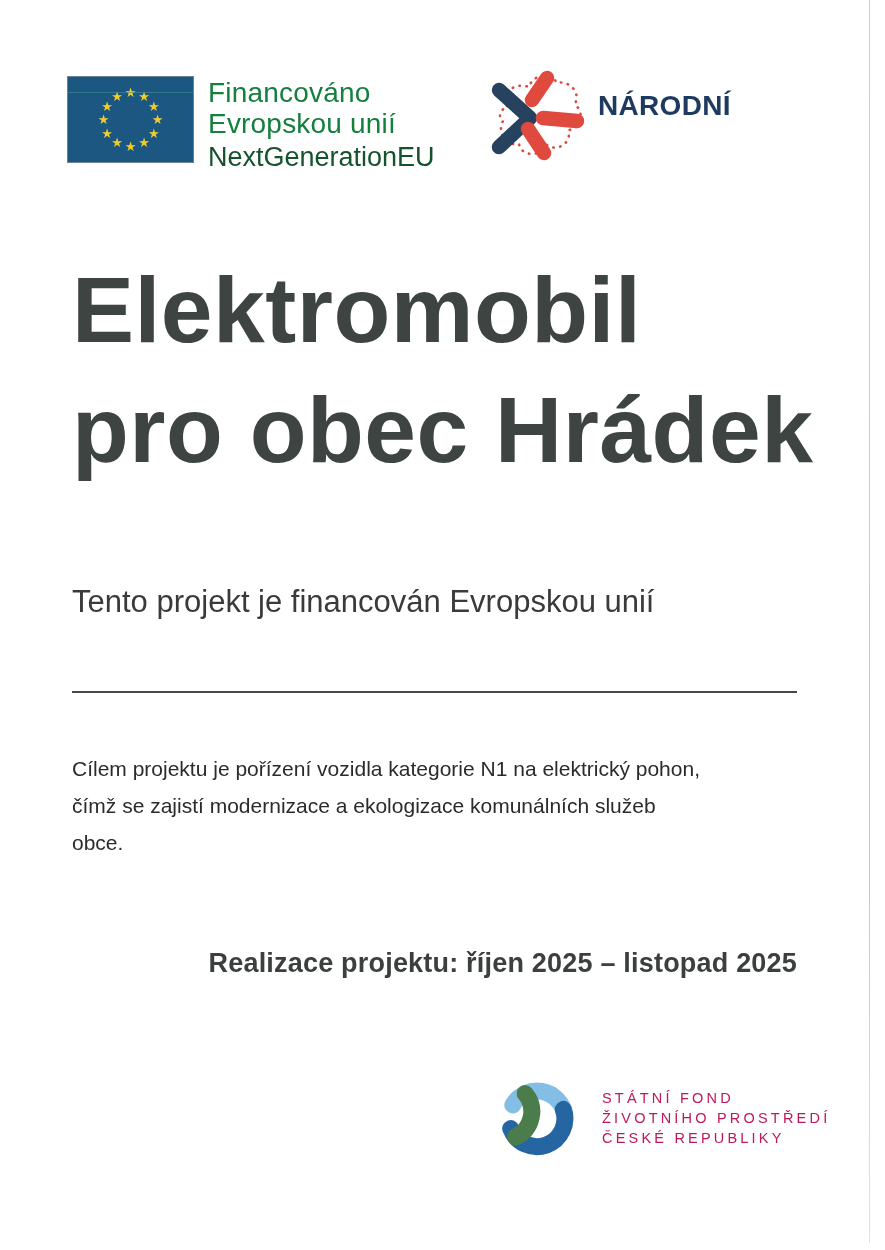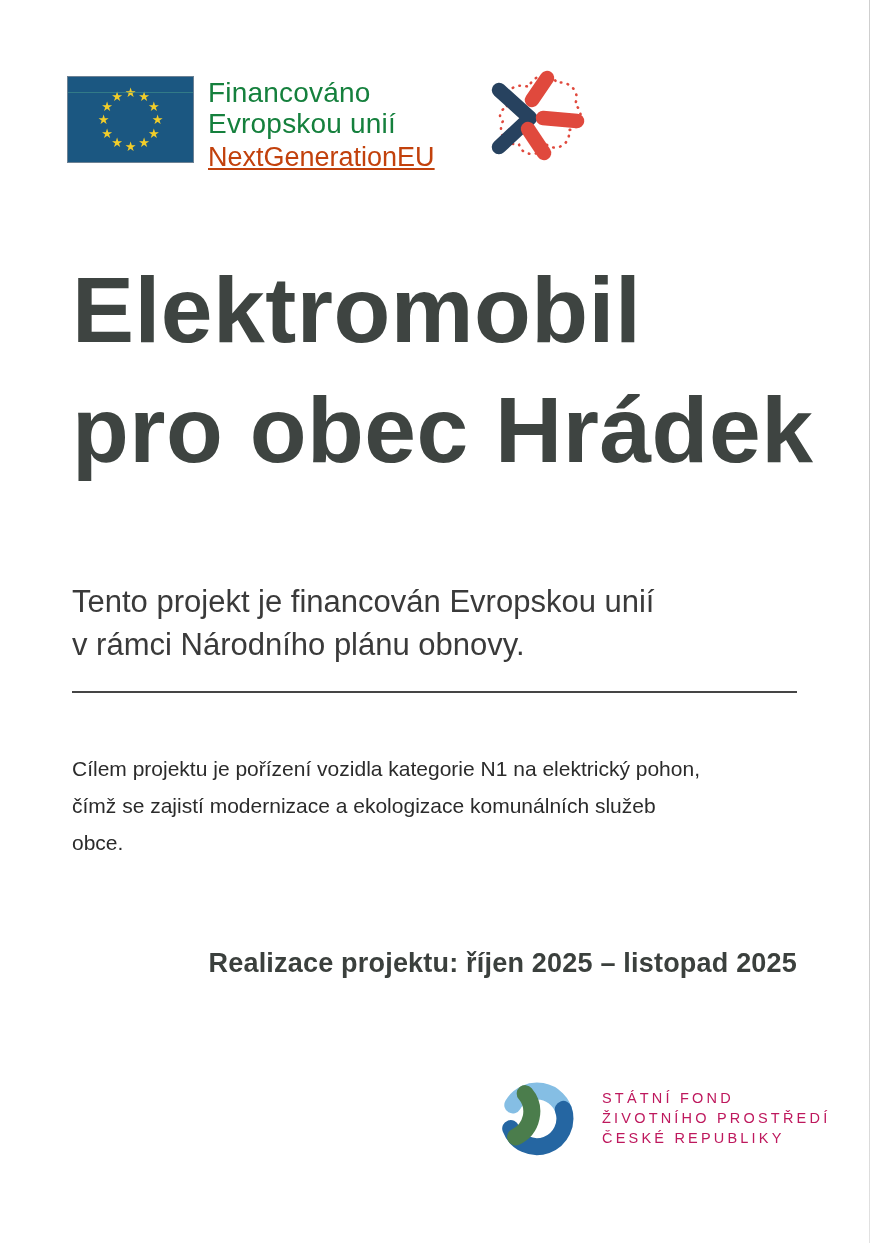--- a/index.html
+++ b/index.html
@@ -10,21 +10,21 @@
   
   .scan-edge { position:absolute; left:869px; top:0; width:1px; height:1243px;
     background:linear-gradient(#cfcfcf 0%, #c6c6c6 70%, #e2e2e2 100%); }
 
   
   .eu-block { position:absolute; left:68px; top:77px; display:flex; align-items:flex-start; }
   .eu-flag { position:relative; width:125px; height:85px; background:#1b5781; outline:1px solid #6d8294; flex:0 0 auto; }
   .eu-flag-scanline { position:absolute; left:0; top:15px; width:100%; height:1px; background:#3f8d8a; opacity:.65; }
   .eu-text { margin-left:15px; padding-top:0px; }
   .eu-text .b { font-weight:normal; font-size:28px; line-height:31px; color:#15803d; letter-spacing:.2px; }
-  .eu-text .n { font-size:27px; line-height:30px; color:#c2410c; margin-top:3px;text-decoration:underline; }
+  .eu-text .n { font-size:27px; line-height:30px; color:#14532d; margin-top:3px; }
 
   
   .npo-icon { position:absolute; left:487px; top:66px; }
   .npo-text { position:absolute; left:598px; top:89px; font-weight:bold; font-size:28px; line-height:33px; color:#1e3a5e; letter-spacing:.3px; }
 
   
   .headline { position:absolute; left:72px; top:250px; font-weight:bold; font-size:93px; line-height:120px; color:#3e4441; letter-spacing:0.5px; white-space:nowrap; }
 
   
   .subtitle { position:absolute; left:72px; top:580px; font-size:31px; line-height:43px; color:#3a3a3a; white-space:nowrap; }
@@ -87,30 +87,30 @@
   </div>
 
   <svg class="npo-icon" width="102" height="100" viewBox="0 0 102 100">
     <path d="M20,40 C14,26 28,16 42,21 C46,8 64,6 70,17 C82,14 94,26 88,38 C98,48 94,62 82,64 C84,78 70,86 60,79 C52,92 34,90 32,78 C18,80 10,66 16,55 C10,50 14,44 20,40 Z" fill="none" stroke="#e0493d" stroke-width="2.6" stroke-linecap="round" stroke-dasharray="0.5 6.5"></path>
     <polyline points="12,24 43,52 12,81" fill="none" stroke="#27425f" stroke-width="14.5" stroke-linecap="round" stroke-linejoin="round"></polyline>
     <path d="M60,12 L45,34" stroke="#e0493d" stroke-width="14.5" stroke-linecap="round"></path>
     <path d="M56,52 L90,55" stroke="#e0493d" stroke-width="14.5" stroke-linecap="round"></path>
     <path d="M41,63 L57,87" stroke="#e0493d" stroke-width="14.5" stroke-linecap="round"></path>
   </svg>
   <div class="npo-text">
+    <div>NÁRODNÍ</div>
   </div>
 
   <div class="headline">
     <div>Elektromobil</div>
     <div>pro obec Hrádek</div>
   </div>
 
   <div class="subtitle">
     <div>Tento projekt je financován Evropskou unií</div>
-    <div>v rámci Národního plánu obnovy.</div>
   </div>
 
   <div class="divider"></div>
 
   <div class="bodytext">
     <div>Cílem projektu je pořízení vozidla kategorie N1 na elektrický pohon,</div>
     <div>čímž se zajistí modernizace a ekologizace komunálních služeb</div>
     <div>obce.</div>
   </div>
 

